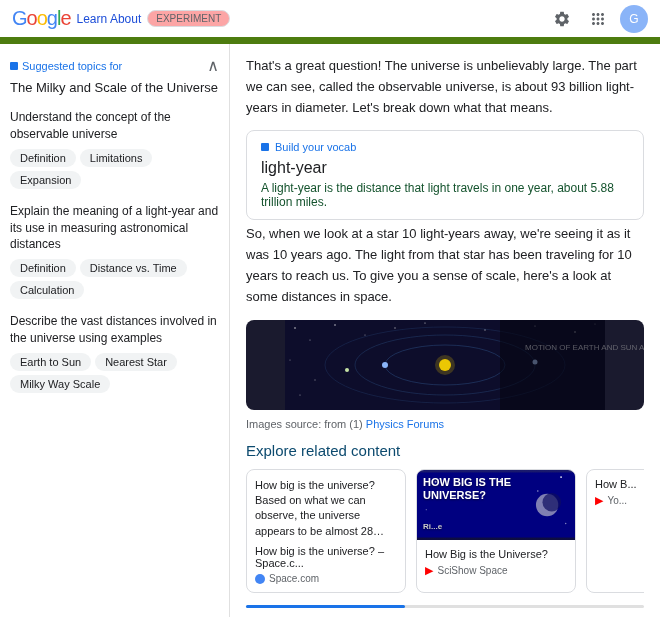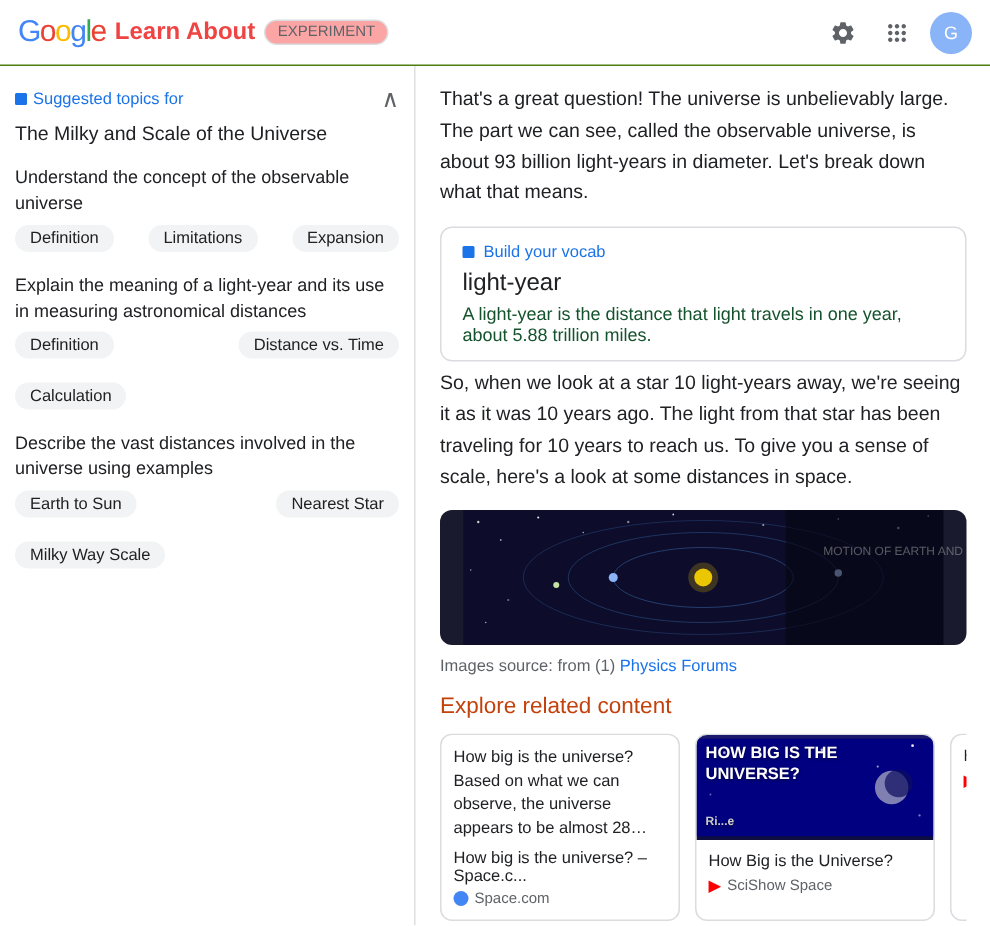--- a/index.html
+++ b/index.html
@@ -12,42 +12,42 @@
       height: 617px;
       overflow: hidden;
     }
 
     
     .header {
       display: flex;
       align-items: center;
       justify-content: space-between;
       padding: 6px 12px;
-      border-bottom: 1px solid #4d7c0f;
+      border-bottom: 7px solid #4d7c0f;
       height: 44px;
     }
     .header-left {
       display: flex;
       align-items: center;
       gap: 6px;
     }
     .google-logo {
       font-size: 20px;
       font-weight: 500;
       color: #4285f4;
       letter-spacing: -1px;
     }
     .google-logo span.red { color: #ea4335; }
     .google-logo span.blue { color: #4285f4; }
     .google-logo span.yellow { color: #fbbc05; }
     .google-logo span.green { color: #34a853; }
     .learn-about {
-      font-size: 16px;
-      color: #ef4444;
-      font-weight: 700;
+      font-size: 12px;
+      color: #1d4ed8;
+      font-weight: 400;
     }
     .experiment-badge {
       background: #fca5a5;
       border-radius: 12px;
       font-size: 10px;
       padding: 2px 8px;
       color: #5f6368;
       border: 1px solid #dadce0;
     }
     .header-right {
@@ -79,21 +79,21 @@
     }
 
     
     .main-layout {
       display: flex;
       height: calc(617px - 44px);
     }
 
     
     .sidebar {
-      width: 277px;
+      width: 230px;
       border-right: 1px solid #e0e0e0;
       overflow-y: auto;
       padding: 12px 10px;
       flex-shrink: 0;
     }
     .sidebar-header {
       display: flex;
       align-items: center;
       justify-content: space-between;
       margin-bottom: 4px;
@@ -124,22 +124,21 @@
     }
     .topic-title {
       font-size: 12px;
       color: #202124;
       line-height: 1.4;
       margin-bottom: 6px;
     }
     .chips {
       display: flex;
       flex-wrap: wrap;
-      gap: 16px;
-      justify-content: space-between;
+      gap: 4px;
     }
     .chip {
       background: #f1f3f4;
       border-radius: 16px;
       padding: 3px 10px;
       font-size: 11px;
       color: #202124;
       cursor: pointer;
       border: none;
     }
@@ -218,21 +217,21 @@
     }
     .image-source a {
       color: #1a73e8;
       text-decoration: none;
     }
 
     
     .explore-title {
       font-size: 15px;
       font-weight: 500;
-      color: #c2410c;
+      color: #0c4a6e;
       margin-bottom: 10px;
     }
     .related-cards {
       display: flex;
       gap: 10px;
       overflow-x: hidden;
       margin-bottom: 12px;
     }
     .related-card {
       border: 1px solid #dadce0;

